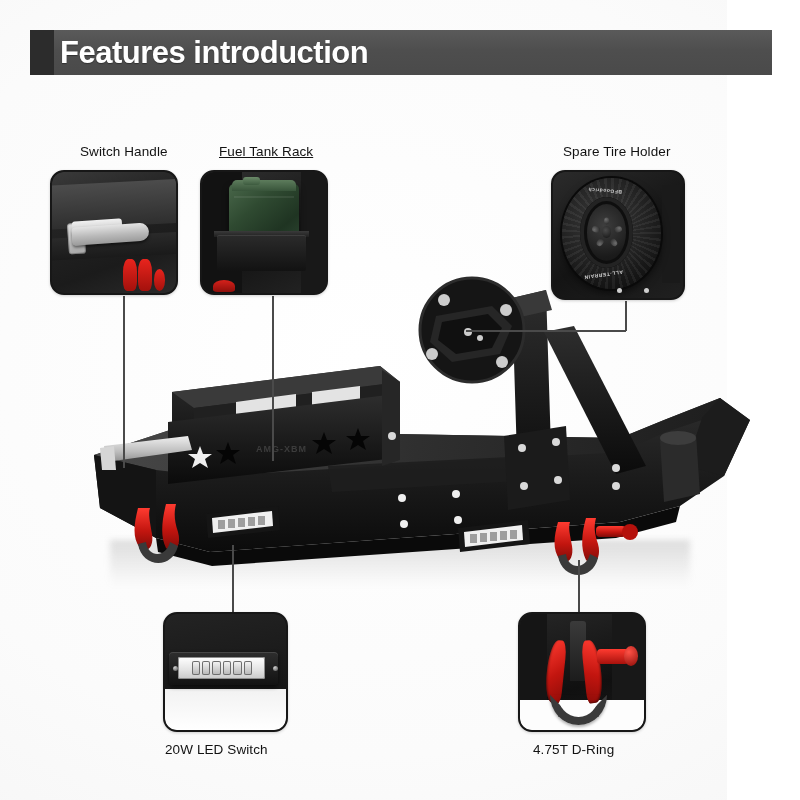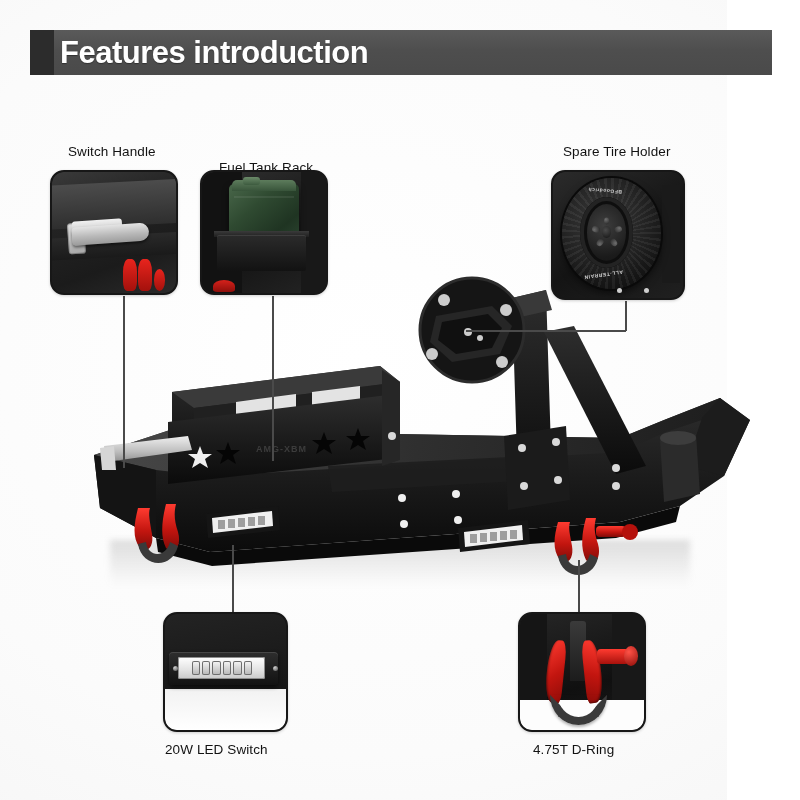--- a/index.html
+++ b/index.html
@@ -323,38 +323,38 @@
     </g>
   </svg>
 
   <div class="lineV" style="left:123px;top:296px;height:172px;"></div>
   <div class="lineV" style="left:272px;top:296px;height:165px;"></div>
   <div class="lineV" style="left:625px;top:301px;height:30px;"></div>
   <div class="lineH" style="left:466px;top:330px;width:160px;"></div>
   <div class="lineV" style="left:232px;top:545px;height:68px;"></div>
   <div class="lineV" style="left:578px;top:560px;height:53px;"></div>
 
-  <div class="calloutLabel" style="left:68px;top:144px;">Switch Handle</div>
+  <div class="calloutLabel" style="left:80px;top:144px;">Switch Handle</div>
   <div class="thumb" style="left:50px;top:170px;width:128px;height:125px;">
     <div class="thumb-inner">
       <div class="sh-bg"></div>
         <div class="sh-panel"></div>
         <div class="sh-shadow"></div>
       <div class="sh-block"></div>
         <div class="sh-leverTop"></div>
         <div class="sh-lever"></div>
       <div class="sh-dring">
           <i></i>
           <i></i>
           <i></i>
         </div>
     </div>
   </div>
 
-  <div class="calloutLabel" style="left:219px;top:160px;text-decoration:underline;">Fuel Tank Rack</div>
+  <div class="calloutLabel" style="left:219px;top:144px;text-decoration:underline;">Fuel Tank Rack</div>
   <div class="thumb" style="left:200px;top:170px;width:128px;height:125px;">
     <div class="thumb-inner">
       <div class="ft-bg"></div>
         <div class="ft-dark"></div>
         <div class="ft-dark2"></div>
       <div class="ft-can"></div>
         <div class="ft-rib"></div>
       <div class="ft-canTop"></div>
         <div class="ft-cap"></div>
       <div class="ft-rackLip"></div>

